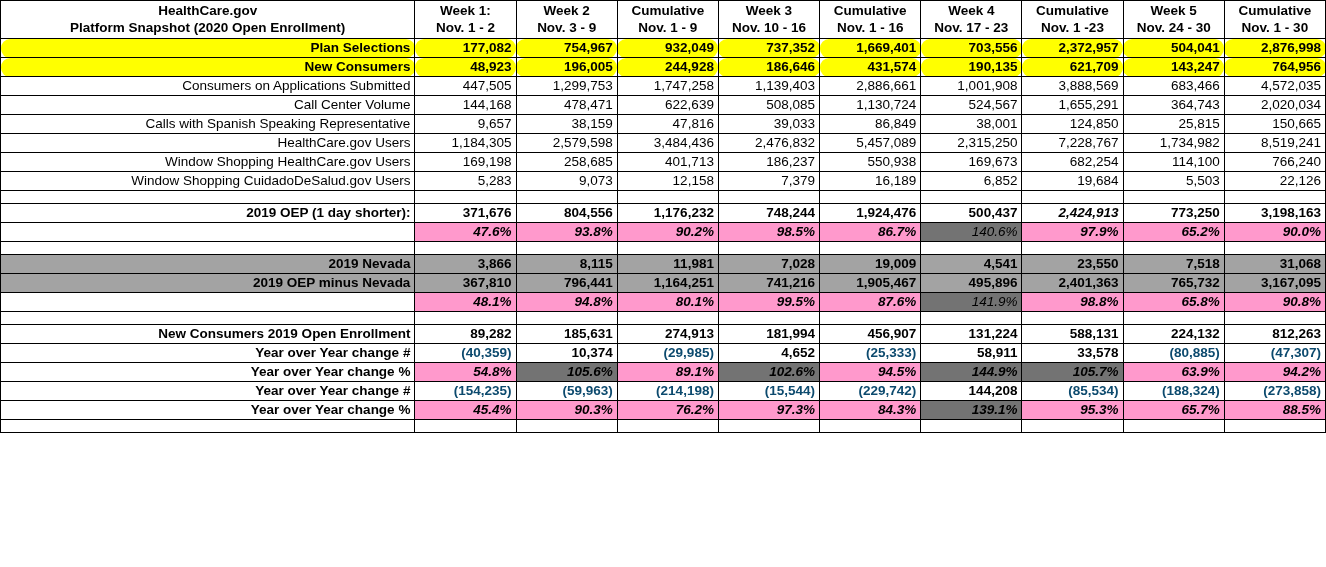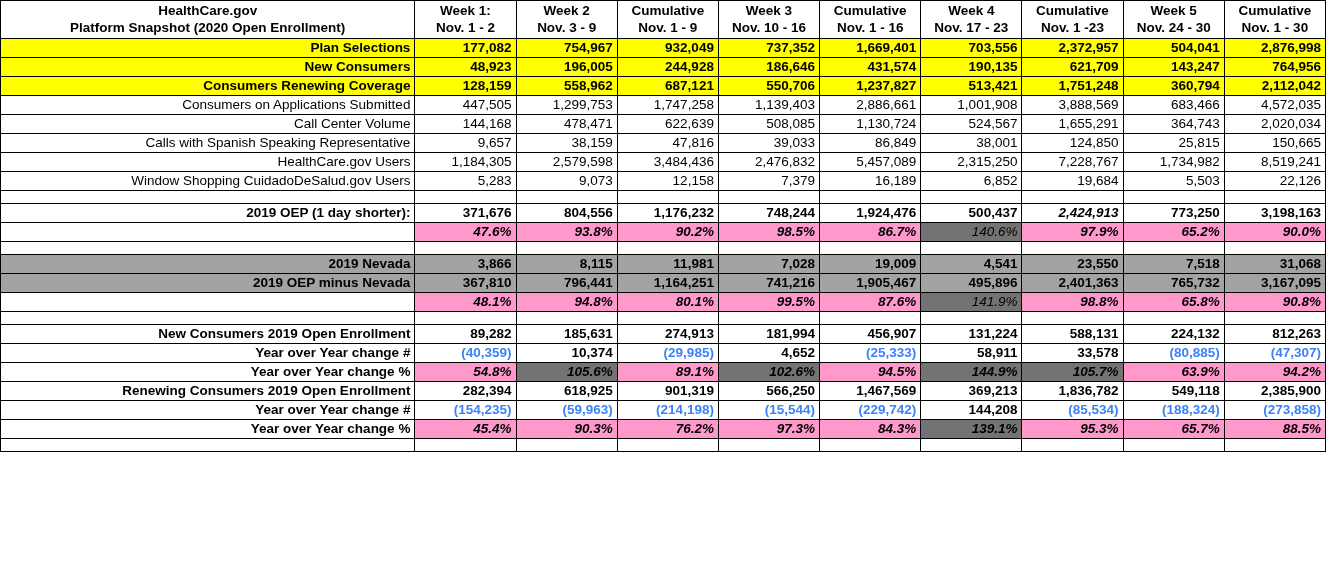--- a/index.html
+++ b/index.html
@@ -43,33 +43,33 @@
     text-align: center;
     height: 38px;
     line-height: 17px;
     padding: 2px 4px;
     white-space: normal;
     margin-top: 16px;
   }
   .hdr td.h-label { text-align: center; }
 
   
-  .yellow { background: #ffff00; }
+  .yellow { background: #ffff00; border-radius: 9px; }
   .pink   { background: #ff99cc; font-weight: bold; }
   .green  { background: #737373; }
   .orange { background: #a3a3a3; }
   .white  { background: #ffffff; }
 
   
   tr.spacer td {
     border: 1px solid #000000;
     height: 13px;
   }
 
-  .red { color: #3b82f6; }
+  .red { color: #0c4a6e; }
 </style>
 </head>
 <body>
 
 <table class="snapshot">
   <colgroup>
     <col class="c-label">
     <col class="c-data">
       <col class="c-data">
       <col class="c-data">
@@ -141,32 +141,20 @@
         <td class="num bold yellow">196,005</td>
         <td class="num bold yellow">244,928</td>
         <td class="num bold yellow">186,646</td>
         <td class="num bold yellow">431,574</td>
         <td class="num bold yellow">190,135</td>
         <td class="num bold yellow">621,709</td>
         <td class="num bold yellow">143,247</td>
         <td class="num bold yellow">764,956</td>
       </tr>
       <tr>
-        <td class="lbl bold yellow">Consumers Renewing Coverage</td>
-        <td class="num bold yellow">128,159</td>
-        <td class="num bold yellow">558,962</td>
-        <td class="num bold yellow">687,121</td>
-        <td class="num bold yellow">550,706</td>
-        <td class="num bold yellow">1,237,827</td>
-        <td class="num bold yellow">513,421</td>
-        <td class="num bold yellow">1,751,248</td>
-        <td class="num bold yellow">360,794</td>
-        <td class="num bold yellow">2,112,042</td>
-      </tr>
-      <tr>
         <td class="lbl white">Consumers on Applications Submitted</td>
         <td class="num white">447,505</td>
         <td class="num white">1,299,753</td>
         <td class="num white">1,747,258</td>
         <td class="num white">1,139,403</td>
         <td class="num white">2,886,661</td>
         <td class="num white">1,001,908</td>
         <td class="num white">3,888,569</td>
         <td class="num white">683,466</td>
         <td class="num white">4,572,035</td>
@@ -201,20 +189,32 @@
         <td class="num white">2,579,598</td>
         <td class="num white">3,484,436</td>
         <td class="num white">2,476,832</td>
         <td class="num white">5,457,089</td>
         <td class="num white">2,315,250</td>
         <td class="num white">7,228,767</td>
         <td class="num white">1,734,982</td>
         <td class="num white">8,519,241</td>
       </tr>
       <tr>
+        <td class="lbl white">Window Shopping HealthCare.gov Users</td>
+        <td class="num white">169,198</td>
+        <td class="num white">258,685</td>
+        <td class="num white">401,713</td>
+        <td class="num white">186,237</td>
+        <td class="num white">550,938</td>
+        <td class="num white">169,673</td>
+        <td class="num white">682,254</td>
+        <td class="num white">114,100</td>
+        <td class="num white">766,240</td>
+      </tr>
+      <tr>
         <td class="lbl white">Window Shopping CuidadoDeSalud.gov Users</td>
         <td class="num white">5,283</td>
         <td class="num white">9,073</td>
         <td class="num white">12,158</td>
         <td class="num white">7,379</td>
         <td class="num white">16,189</td>
         <td class="num white">6,852</td>
         <td class="num white">19,684</td>
         <td class="num white">5,503</td>
         <td class="num white">22,126</td>
@@ -345,32 +345,20 @@
         <td class="num bold ital green">105.6%</td>
         <td class="num bold ital pink">89.1%</td>
         <td class="num bold ital green">102.6%</td>
         <td class="num bold ital pink">94.5%</td>
         <td class="num bold ital green">144.9%</td>
         <td class="num bold ital green">105.7%</td>
         <td class="num bold ital pink">63.9%</td>
         <td class="num bold ital pink">94.2%</td>
       </tr>
       <tr>
-        <td class="lbl bold white">Renewing Consumers 2019 Open Enrollment</td>
-        <td class="num bold white">282,394</td>
-        <td class="num bold white">618,925</td>
-        <td class="num bold white">901,319</td>
-        <td class="num bold white">566,250</td>
-        <td class="num bold white">1,467,569</td>
-        <td class="num bold white">369,213</td>
-        <td class="num bold white">1,836,782</td>
-        <td class="num bold white">549,118</td>
-        <td class="num bold white">2,385,900</td>
-      </tr>
-      <tr>
         <td class="lbl bold white">Year over Year change #</td>
         <td class="num bold white red">(154,235)</td>
         <td class="num bold white red">(59,963)</td>
         <td class="num bold white red">(214,198)</td>
         <td class="num bold white red">(15,544)</td>
         <td class="num bold white red">(229,742)</td>
         <td class="num bold white">144,208</td>
         <td class="num bold white red">(85,534)</td>
         <td class="num bold white red">(188,324)</td>
         <td class="num bold white red">(273,858)</td>

